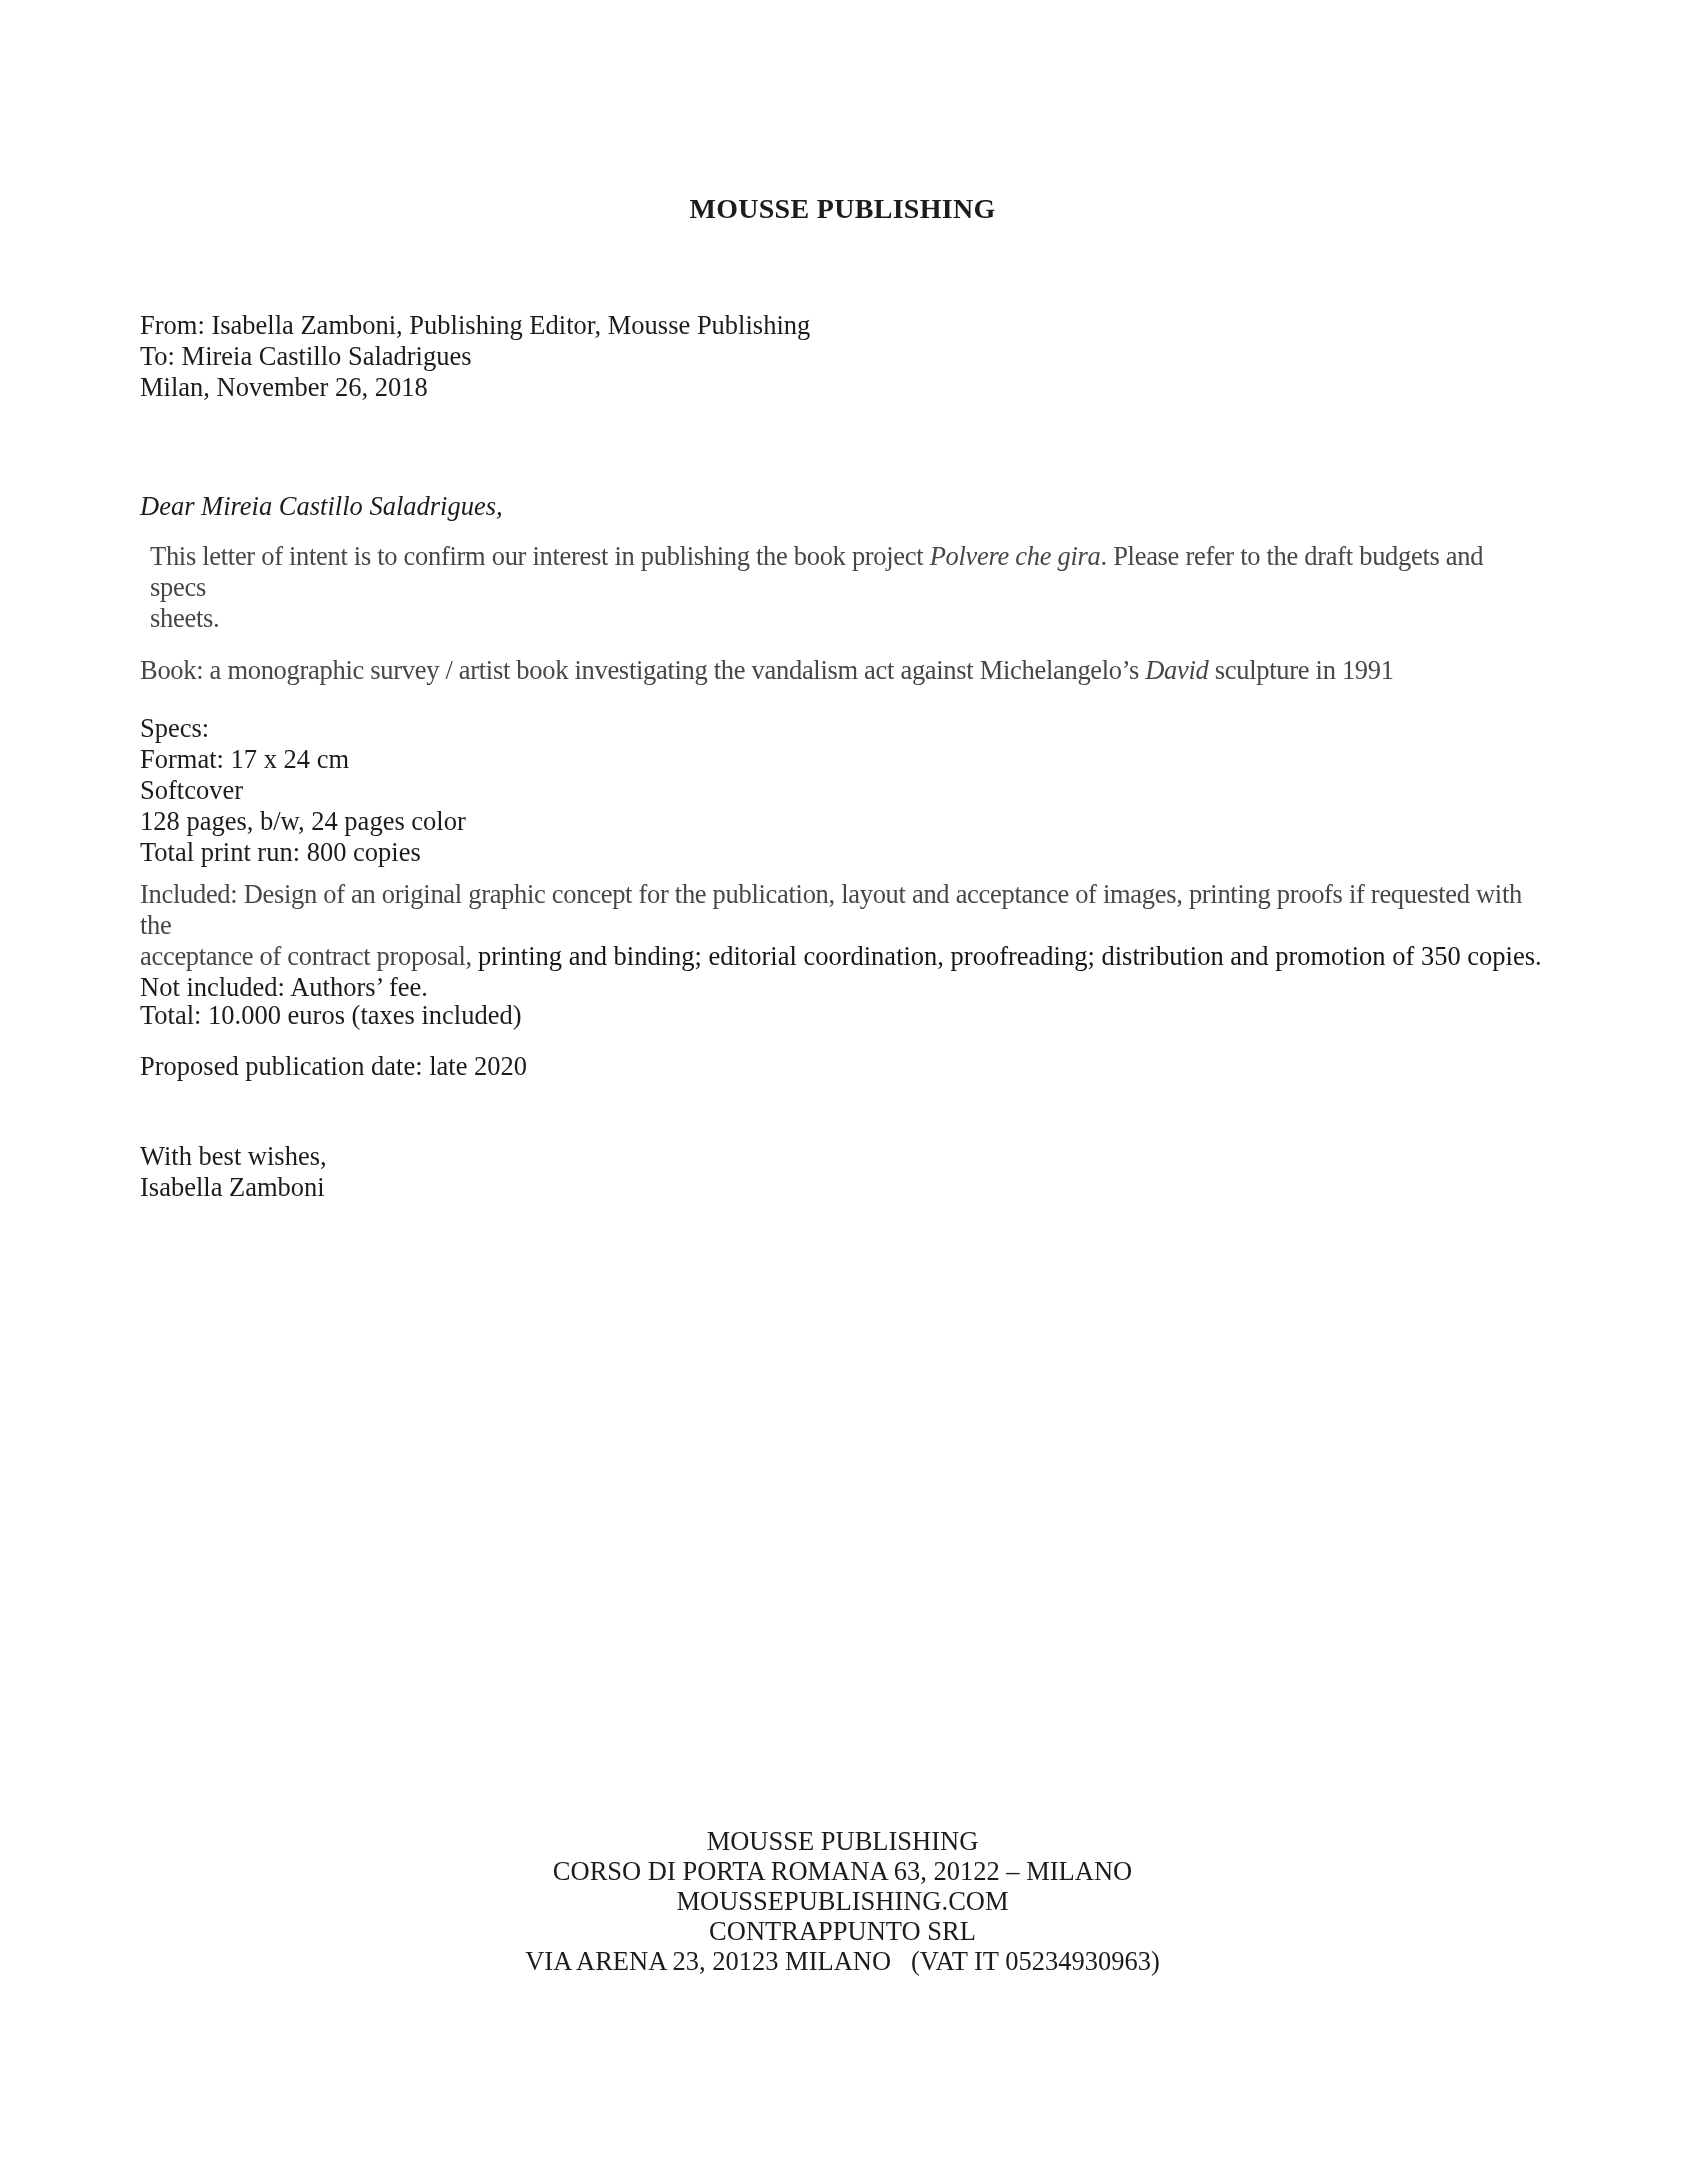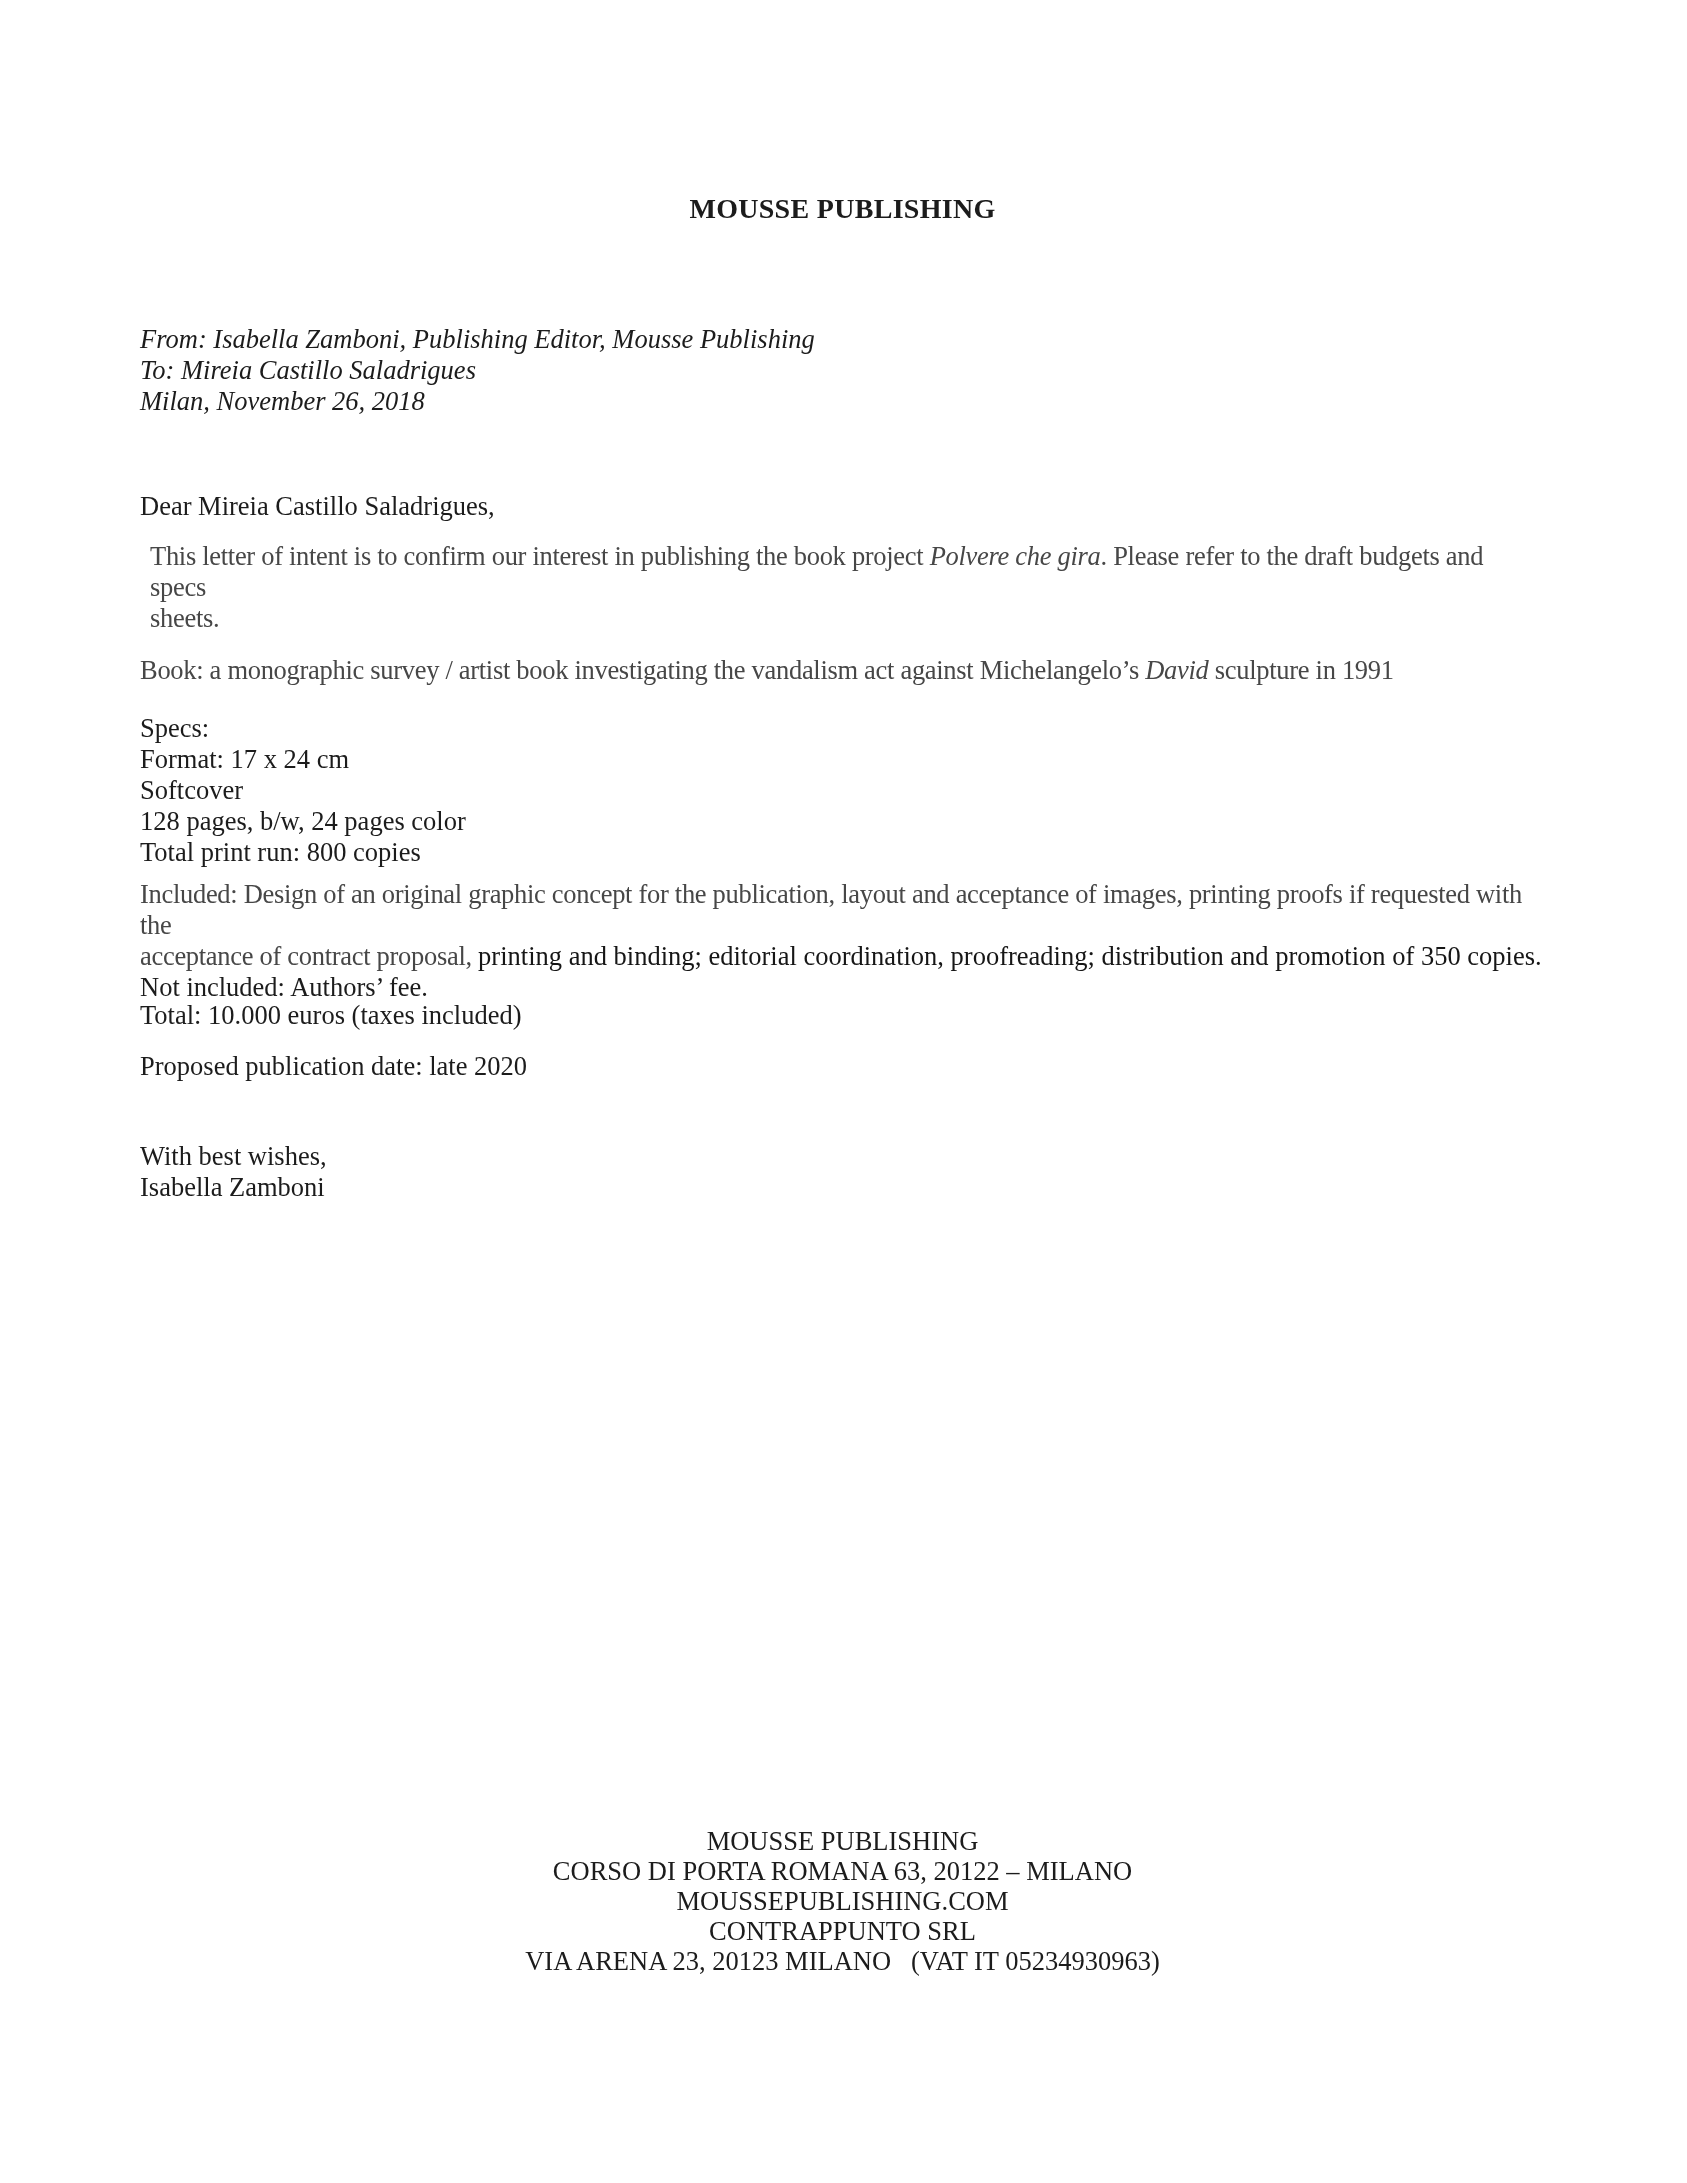--- a/index.html
+++ b/index.html
@@ -33,27 +33,27 @@
 </style>
 </head>
 <body>
 
 <div class="page">
 
   <div class="block center" style="top: 193px;">
     <p class="line title-line">MOUSSE PUBLISHING</p>
   </div>
 
-  <div class="block" style="top: 324px; font-style: italic;">
+  <div class="block" style="top: 310px;">
     <p class="line">From: Isabella Zamboni, Publishing Editor, Mousse Publishing</p>
     <p class="line">To: Mireia Castillo Saladrigues</p>
     <p class="line">Milan, November 26, 2018</p>
   </div>
 
-  <div class="block" style="top: 491px;">
+  <div class="block" style="top: 491px; font-style: italic;">
     <p class="line">Dear Mireia Castillo Saladrigues,</p>
   </div>
 
   <div class="block light" style="top: 541px; margin-left: 10px;">
     <p class="line"><span>This letter of intent is to confirm our interest in publishing the book project </span><em>Polvere che gira</em><span>. Please refer to the draft budgets and specs</span></p>
     <p class="line">sheets.</p>
   </div>
 
   <div class="block light" style="top: 655px;">
     <p class="line"><span>Book: a monographic survey / artist book investigating the vandalism act against Michelangelo’s </span><em>David</em><span> sculpture in 1991</span></p>

